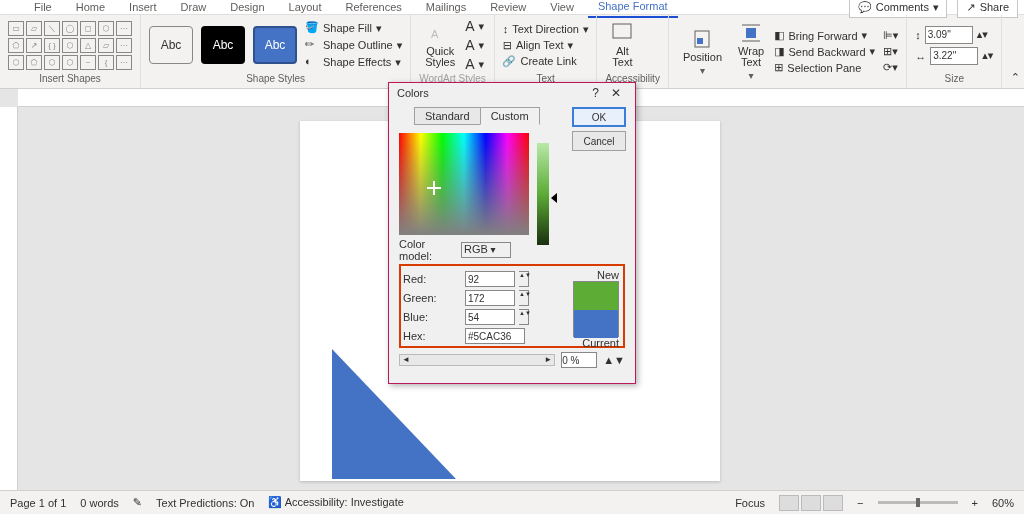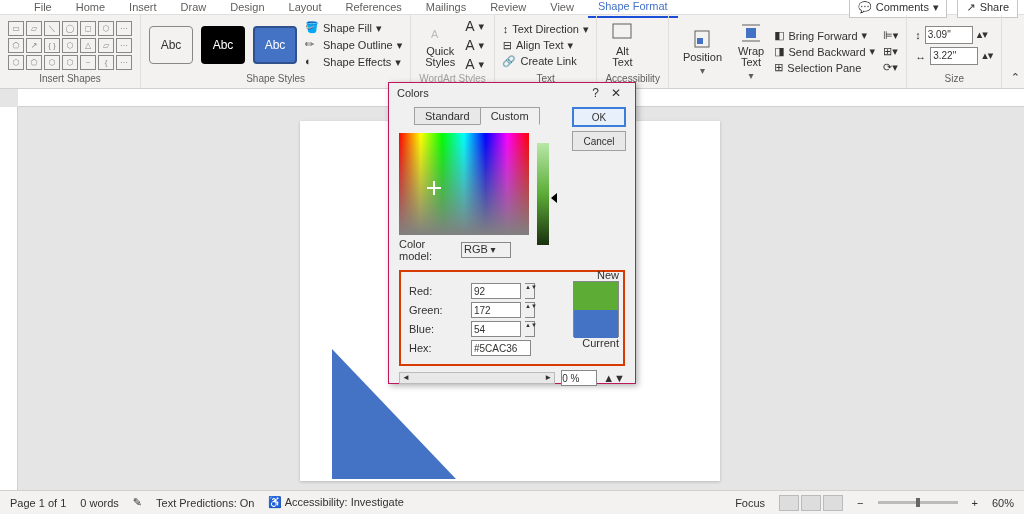--- a/index.html
+++ b/index.html
@@ -45,21 +45,21 @@
 .crosshair{position:absolute;left:28px;top:48px;width:14px;height:14px}
 .crosshair::before,.crosshair::after{content:"";position:absolute;background:#fff}
 .crosshair::before{left:6px;top:0;width:2px;height:14px}
 .crosshair::after{top:6px;left:0;height:2px;width:14px}
 .lum-bar{position:absolute;left:148px;top:18px;width:12px;height:102px;background:linear-gradient(to bottom,#b8e8a8,#5cac36,#1a3010)}
 .lum-ptr{position:absolute;left:162px;top:68px;width:0;height:0;border-top:5px solid transparent;border-bottom:5px solid transparent;border-right:6px solid #000}
 .field-row{display:flex;align-items:center;gap:4px;margin-top:3px;font-size:10px}
 .field-row label{width:58px}
 .field-row input,.field-row .dd{width:50px;height:16px;border:1px solid #8a8886;font-size:10px;padding:0 2px}
 .field-row .sp{width:10px;height:16px;display:flex;flex-direction:column;border:1px solid #8a8886;border-left:none;font-size:6px;line-height:7px;text-align:center}
-.redbox{border:2px solid #d83b01;padding:8px;margin-top:8px}
+.redbox{border:2px solid #d83b01;padding:2px;margin-top:2px}
 .swatch{position:absolute;right:16px;bottom:34px;width:46px;text-align:right;font-size:10px}
 .swatch .sq{width:46px;height:56px;border:1px solid #888}
 .swatch .new{height:28px;background:#5cac36}
 .swatch .cur{height:28px;background:#4472c4}
 .transp{display:flex;align-items:center;gap:6px;margin-top:4px;font-size:10px}
 .transp .bar{flex:1;height:12px;background:#e8e8e8;border:1px solid #bbb;position:relative}
 .transp .bar::before{content:"◄";position:absolute;left:2px;font-size:8px}
 .transp .bar::after{content:"►";position:absolute;right:2px;font-size:8px}
 .statusbar{position:absolute;bottom:0;left:0;right:0;height:24px;background:#f3f2f1;border-top:1px solid #d2d0ce;display:flex;align-items:center;padding:0 10px;gap:14px;font-size:10px;color:#605e5c}
 .statusbar .sp{flex:1}

